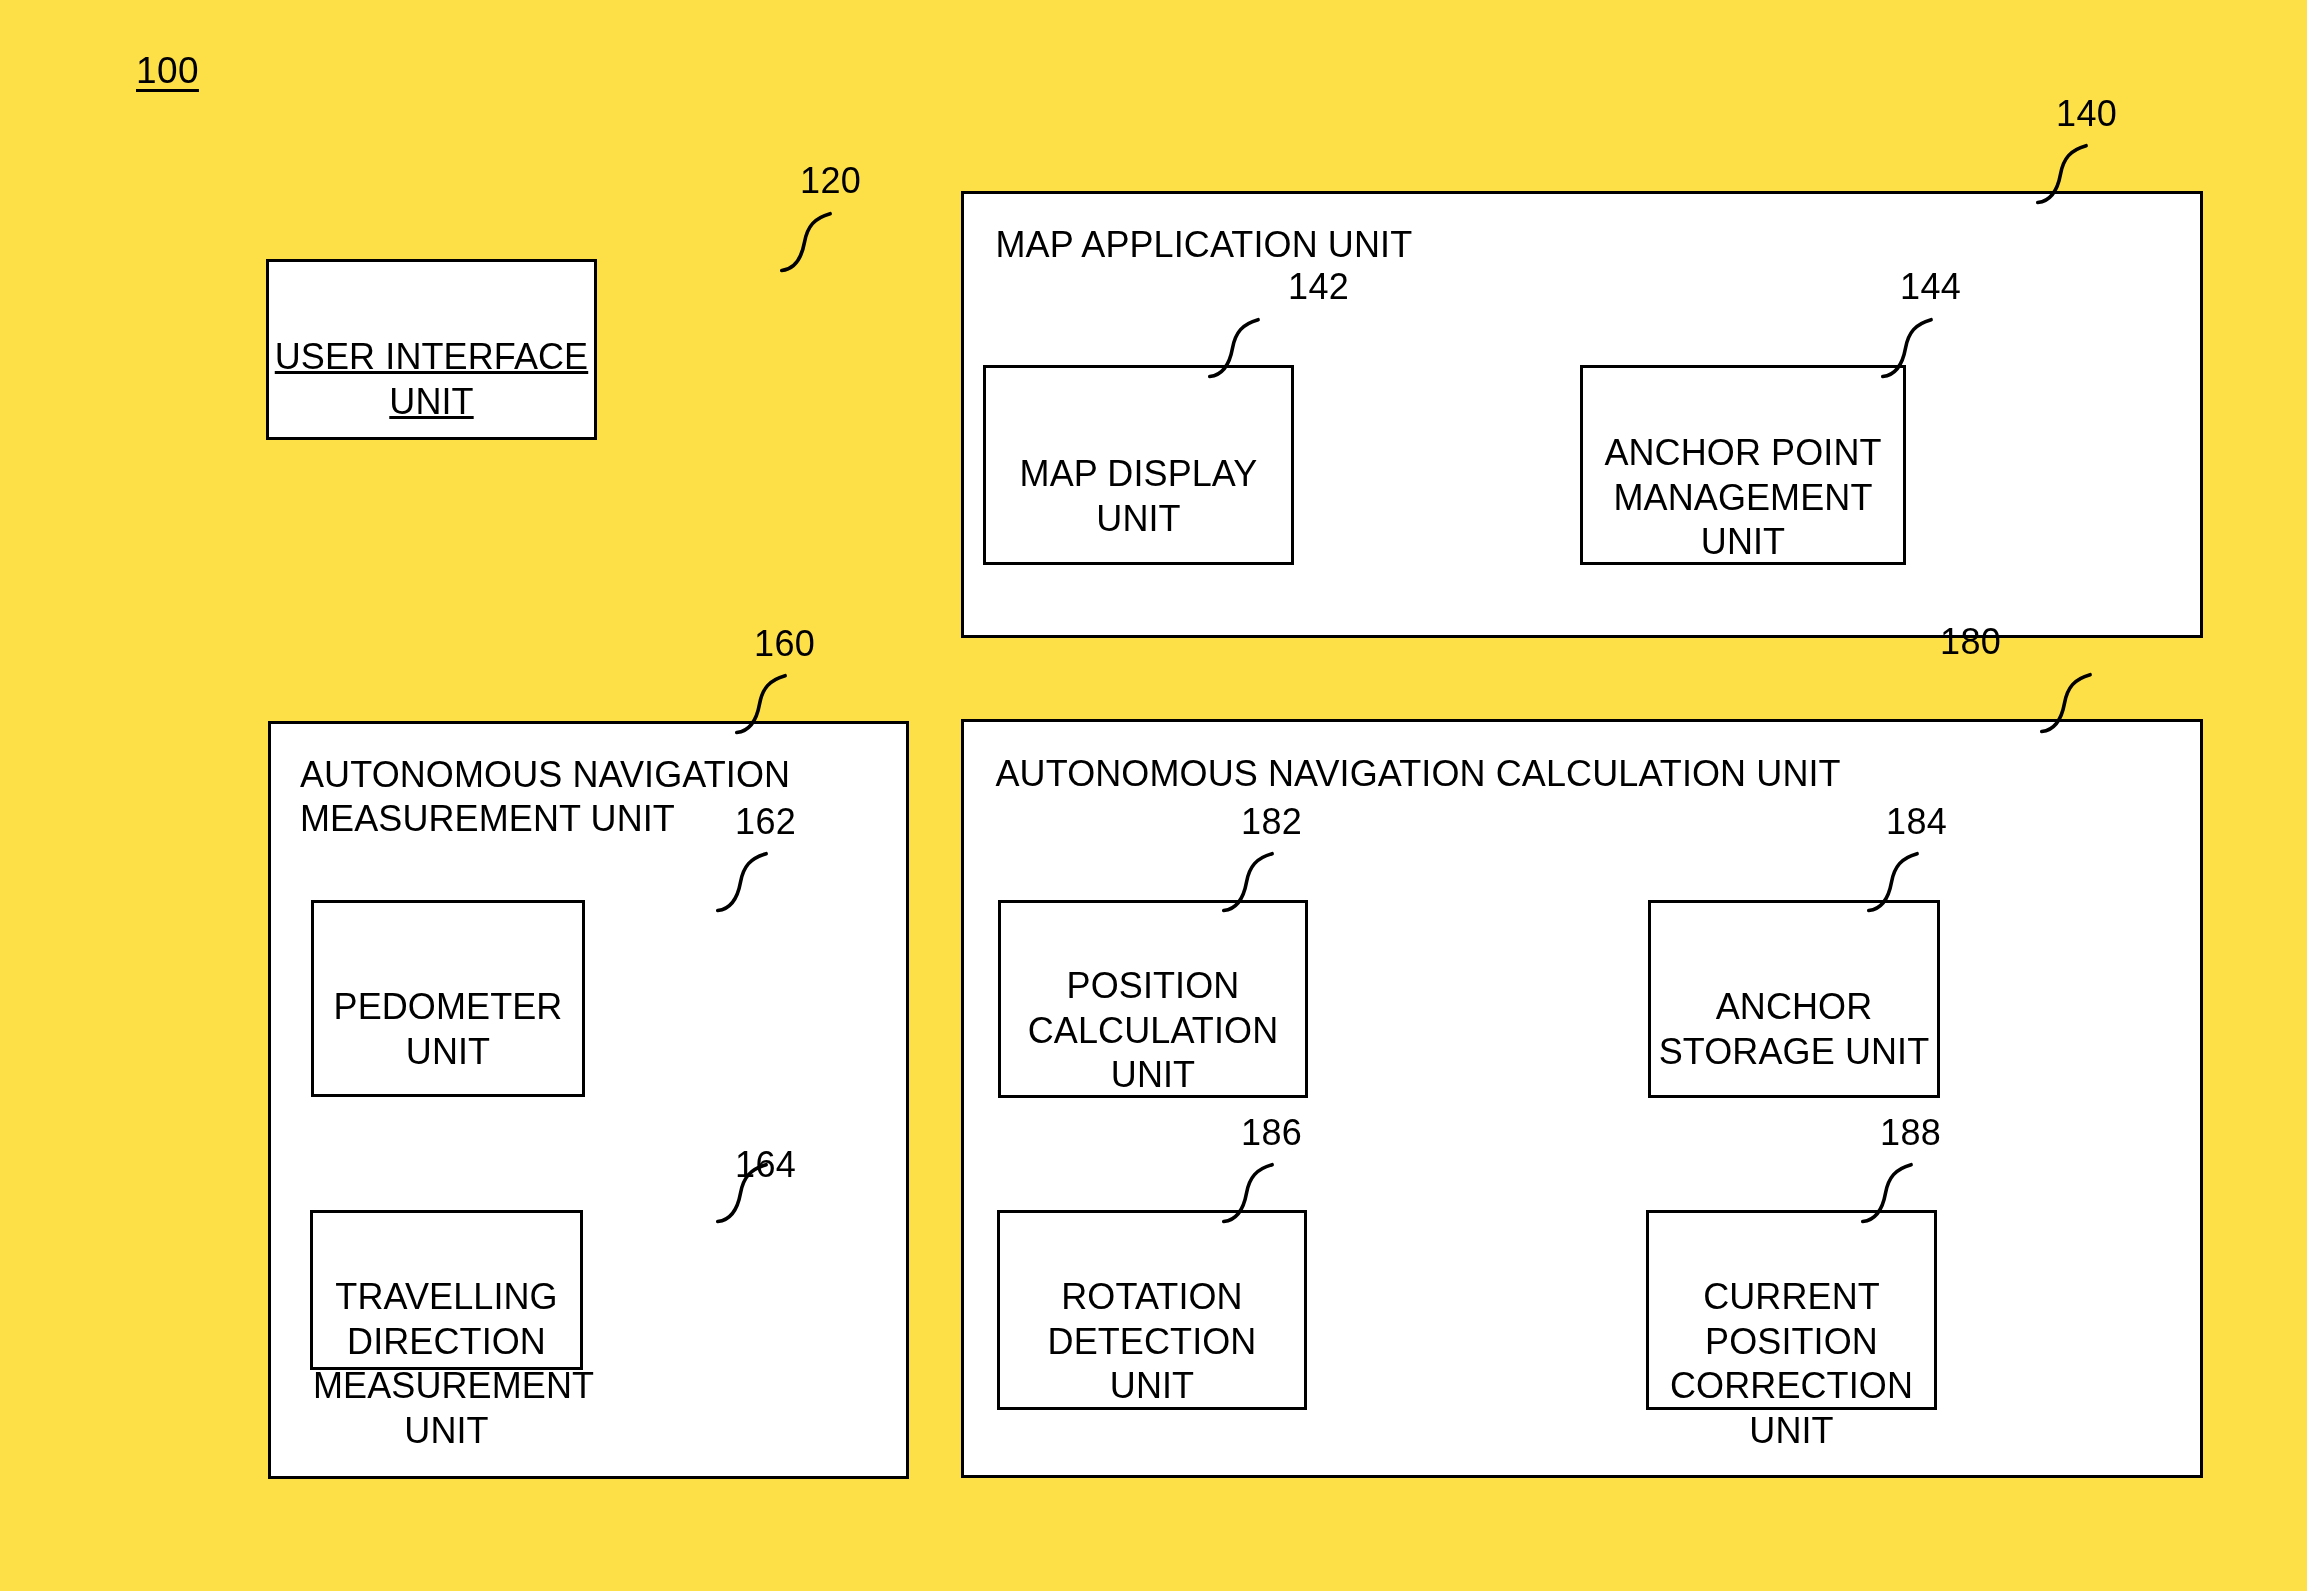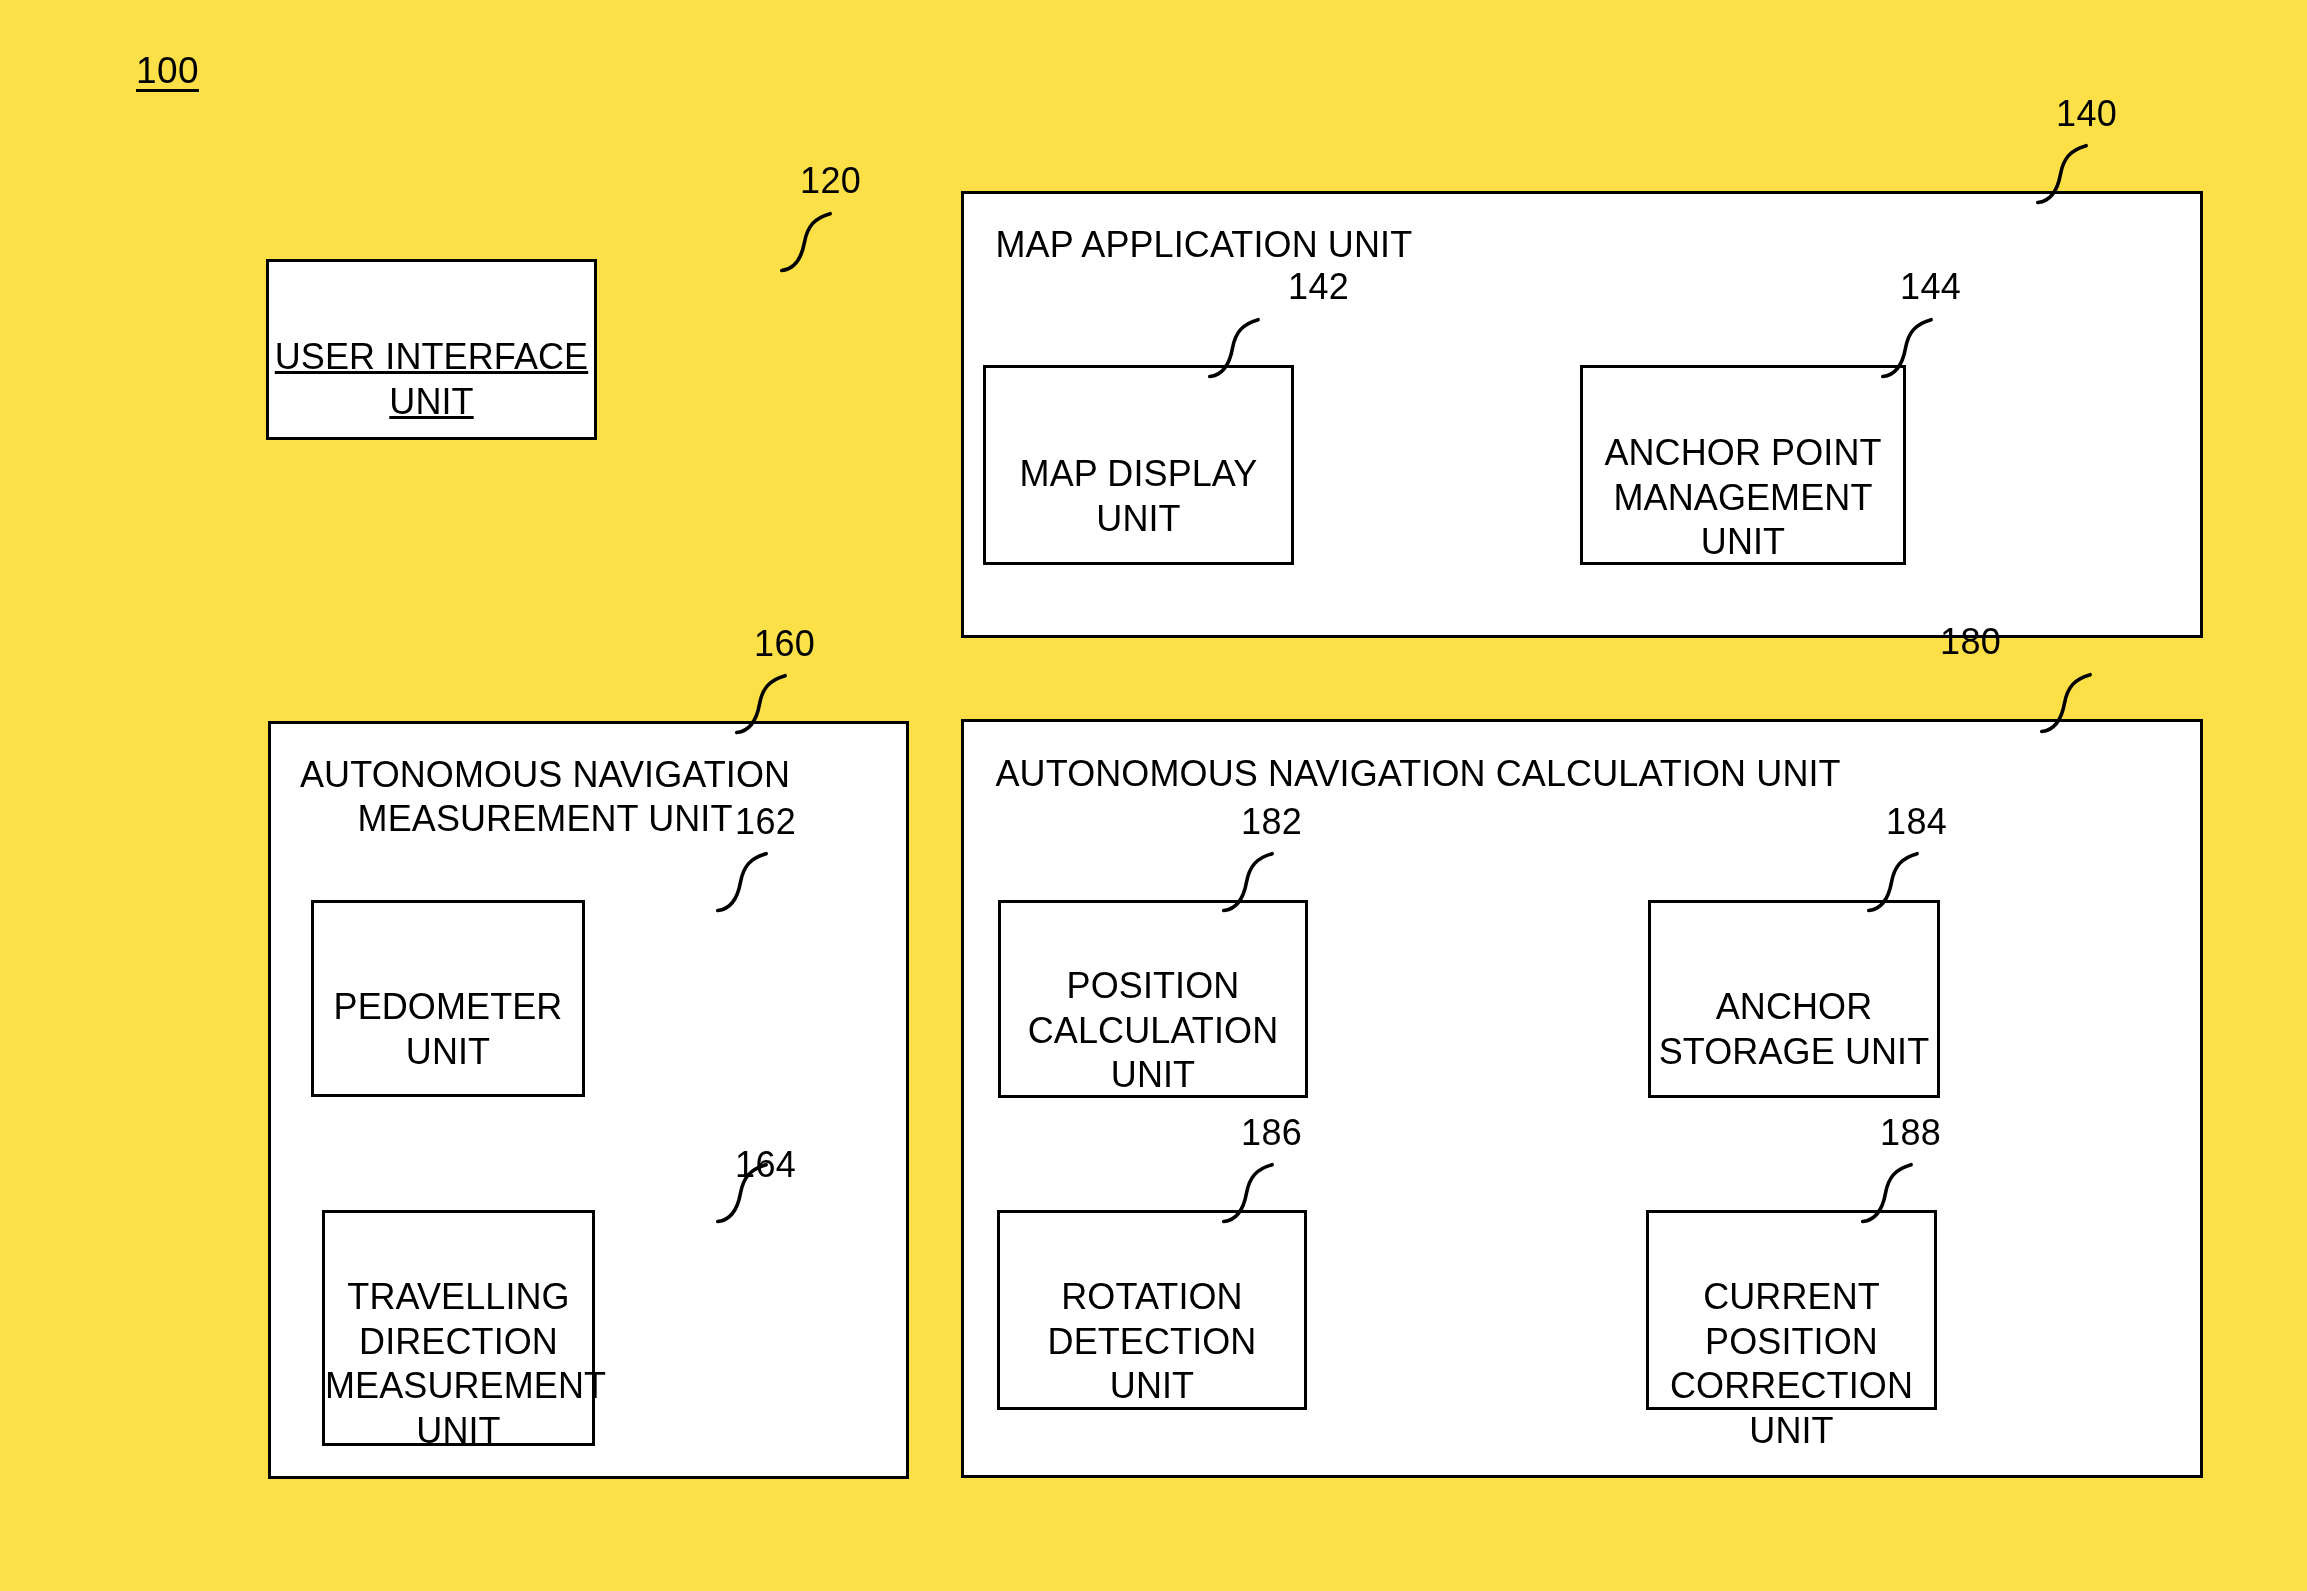--- a/index.html
+++ b/index.html
@@ -38,21 +38,21 @@
   .box.inner {
     border-width: 3.6px;
   }
   
   .box-title-tl {
     position: absolute;
     font-size: 36px;
     line-height: 1.22;
     letter-spacing: 0.1px;
     white-space: pre-line;
-    text-align: center;
+    text-align: left;
   }
   
   .box-title-center {
     position: absolute;
     left: 0;
     right: 0;
     font-size: 36px;
     line-height: 1.24;
     letter-spacing: 0.1px;
     white-space: pre-line;
@@ -134,21 +134,21 @@
   <div class="box inner" style="left:311px; top:900px; width:274px; height:197px;">
     <div class="box-title-center" style="top:82px;">PEDOMETER UNIT</div>
   </div>
   <div class="leader" style="left:716px; top:848px;">
     <svg width="86" height="64" viewBox="0 0 120 90">
       <path d="M2 88 C 20 86, 30 70, 34 48 C 38 26, 48 14, 70 8" fill="none" stroke="#000" stroke-width="5" stroke-linecap="round"></path>
     </svg>
   </div>
   <div class="callout" style="left:735px; top:804px;">162</div>
 
-  <div class="box inner" style="left:322px; top:1210px; width:273px; height:236px;padding-left:14px;">
+  <div class="box inner" style="left:310px; top:1210px; width:273px; height:160px;padding-left:14px;">
     <div class="box-title-center" style="top:62px;">TRAVELLING DIRECTION
 MEASUREMENT UNIT</div>
   </div>
   <div class="leader" style="left:716px; top:1159px;">
     <svg width="86" height="64" viewBox="0 0 120 90">
       <path d="M2 88 C 20 86, 30 70, 34 48 C 38 26, 48 14, 70 8" fill="none" stroke="#000" stroke-width="5" stroke-linecap="round"></path>
     </svg>
   </div>
   <div class="callout" style="left:735px; top:1115px;margin-top:32px;">164</div>
 

